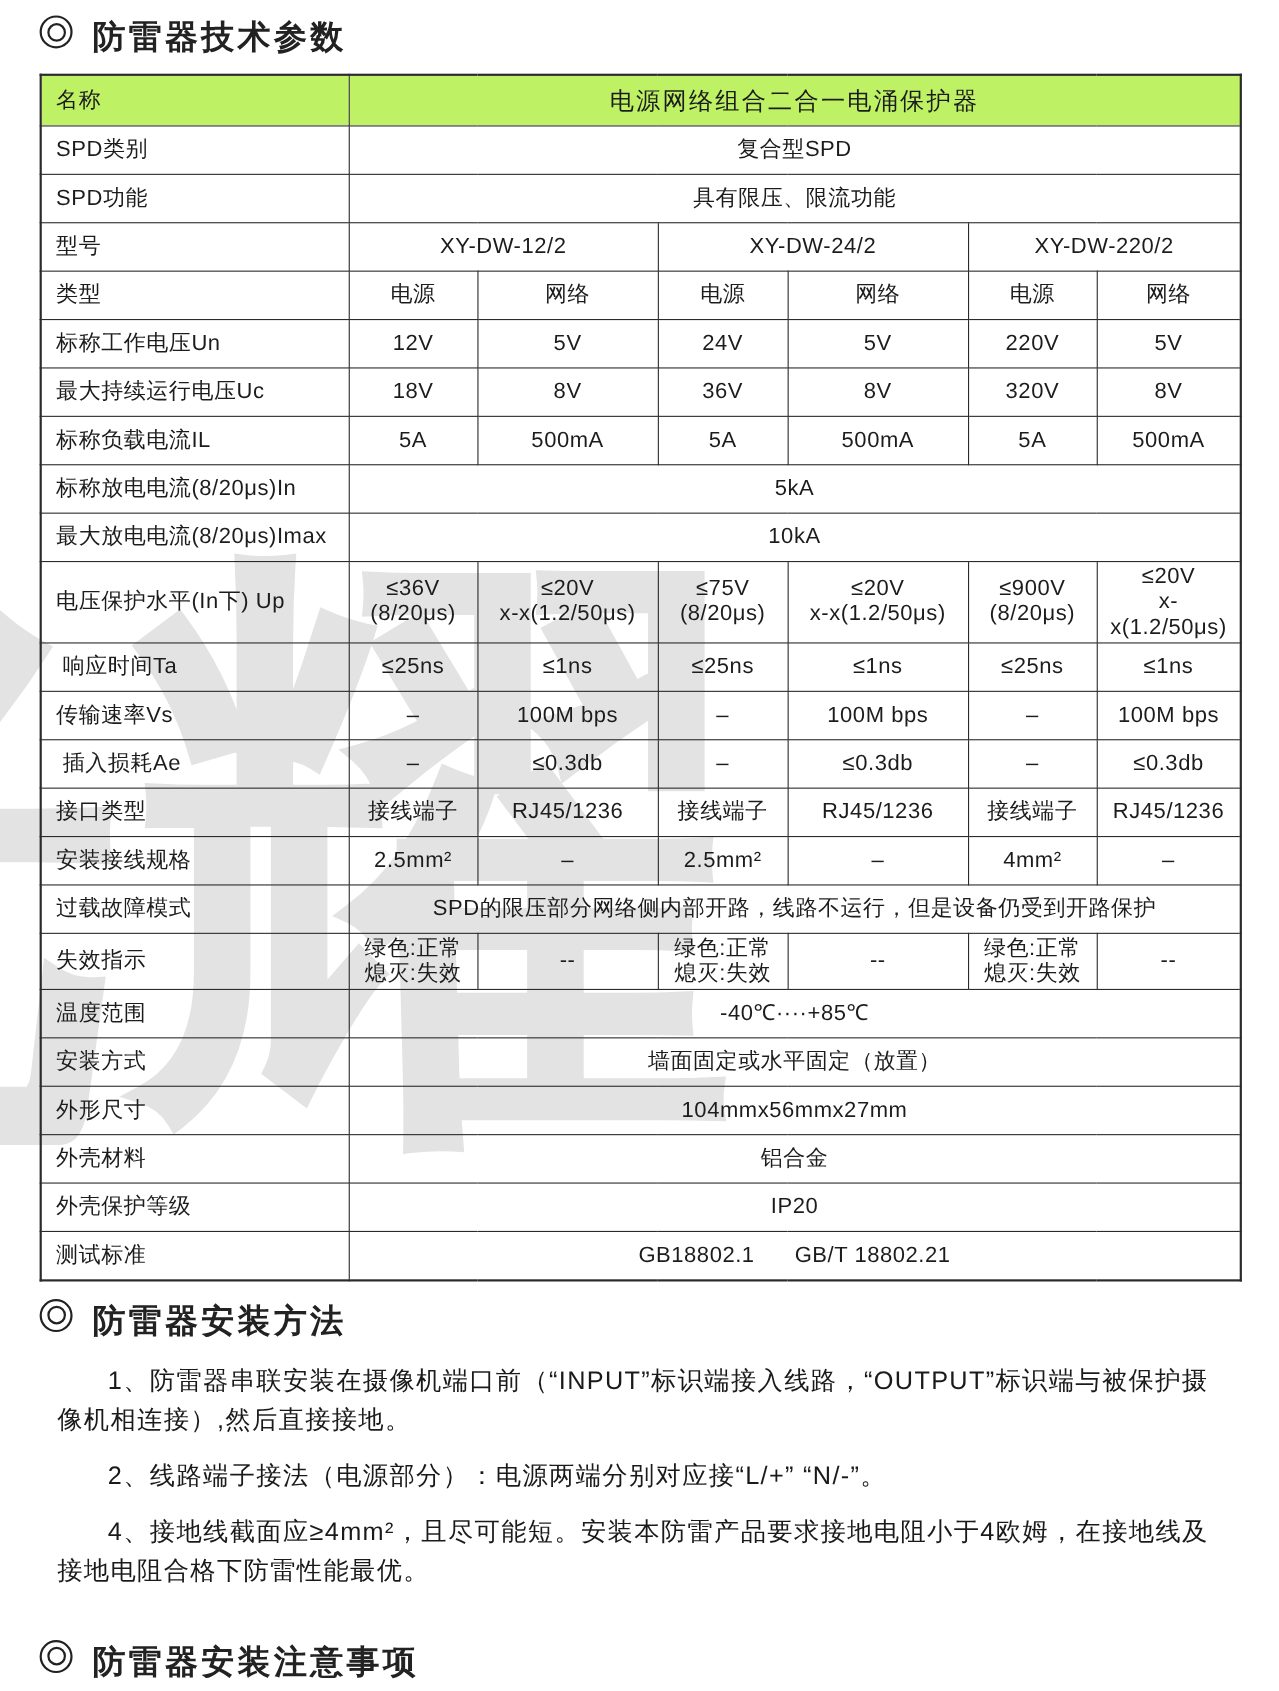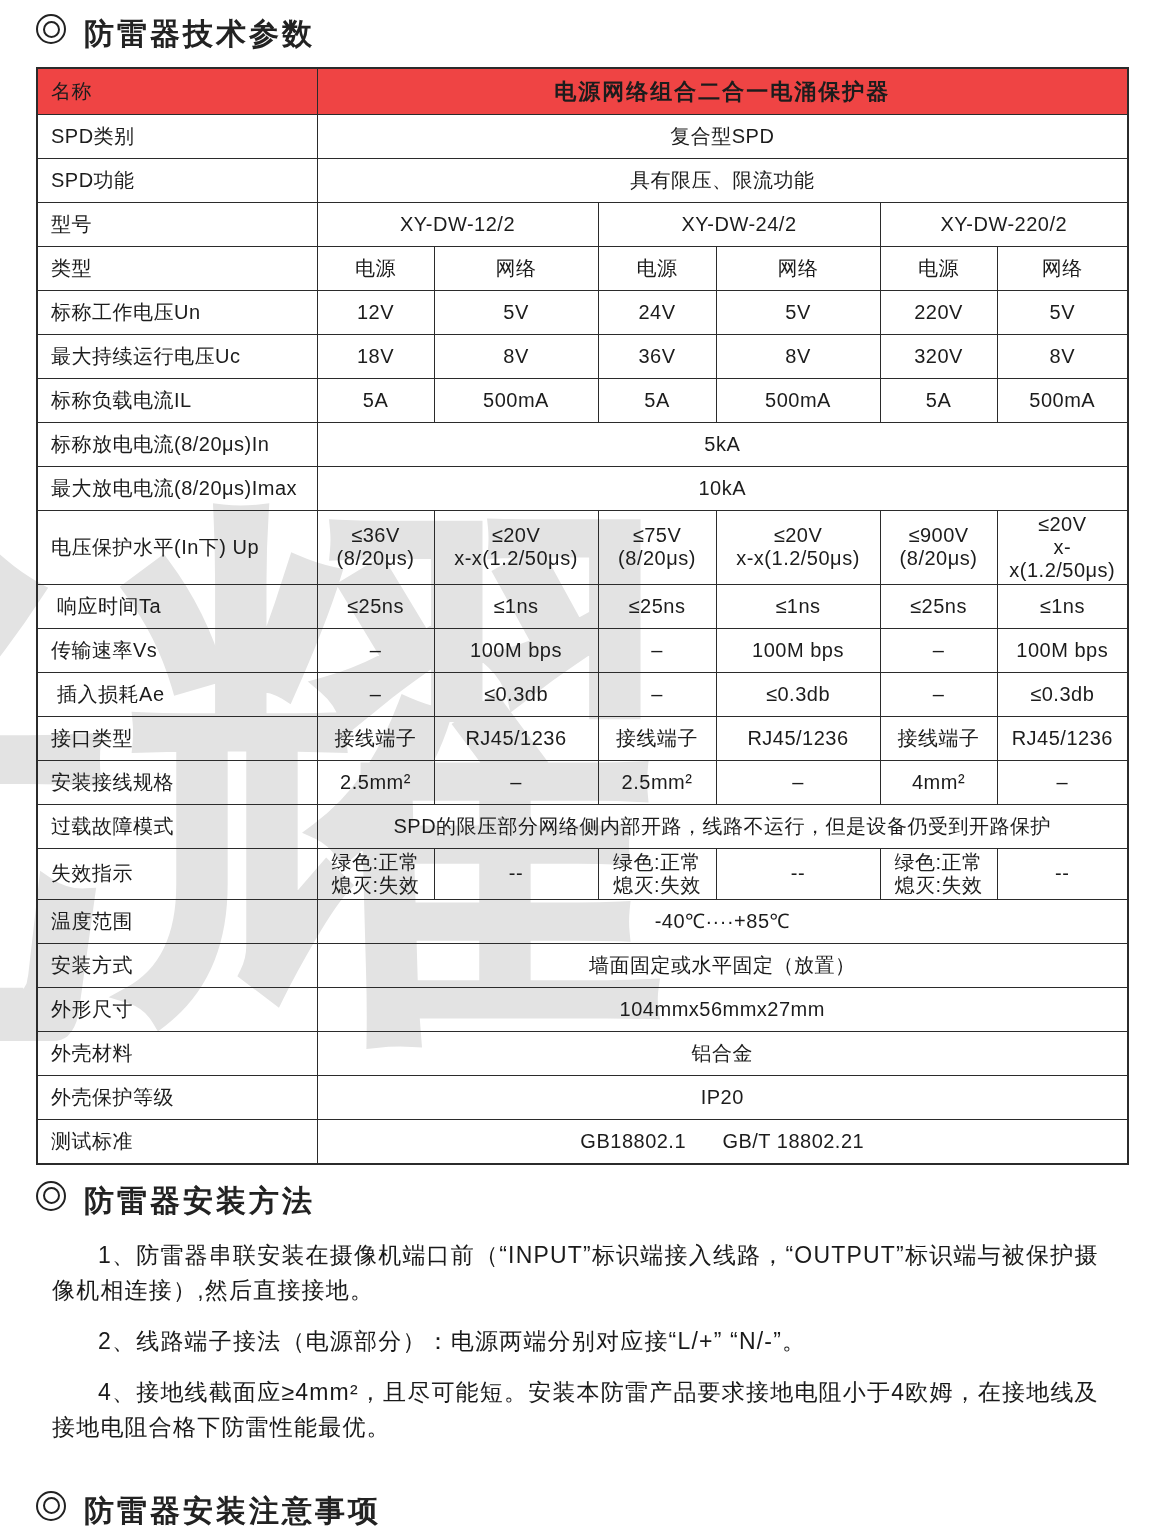--- a/index.html
+++ b/index.html
@@ -27,22 +27,22 @@
     border-collapse:collapse;table-layout:fixed;width:1091px;
     margin-top:12px;border:2px solid #2b2b2b;background:transparent;
   }
   .spec th,.spec td{
     border:1px solid #2b2b2b;height:39px;padding:2px 8px;
     font-size:20px;line-height:1.15;white-space:pre-wrap;overflow:hidden;
   }
   .spec th{text-align:left;font-weight:normal;padding-left:13px;letter-spacing:0.5px}
   .spec td{text-align:center;letter-spacing:0.5px}
   .spec tr.hdr{height:46px}
-  .spec tr.hdr th,.spec tr.hdr td{background:#ef4444}
-  .spec tr.hdr td{font-size:22px;font-weight:700;letter-spacing:2px}
+  .spec tr.hdr th,.spec tr.hdr td{background:#bef264}
+  .spec tr.hdr td{font-size:22px;font-weight:400;letter-spacing:2px}
   .sec2{margin-top:16px}
   .para-list{margin-top:8px}
   .para{
     font-size:23px;line-height:35px;margin:16px;text-indent:2em;
     letter-spacing:1.2px;color:#1a1a1a;
   }
   .sec3{margin-top:46px}
 </style>
 </head>
 <body>

